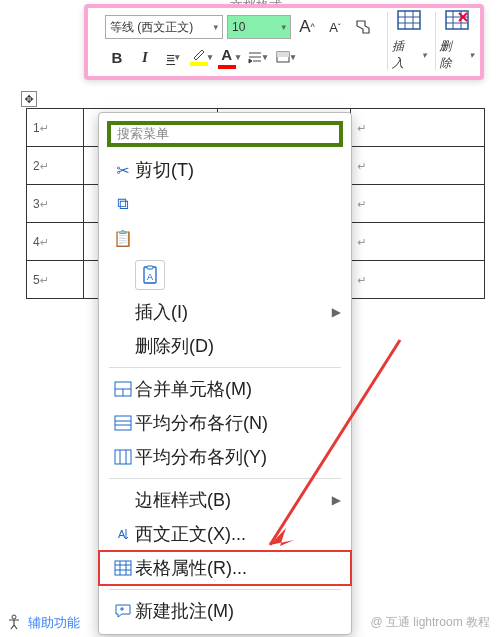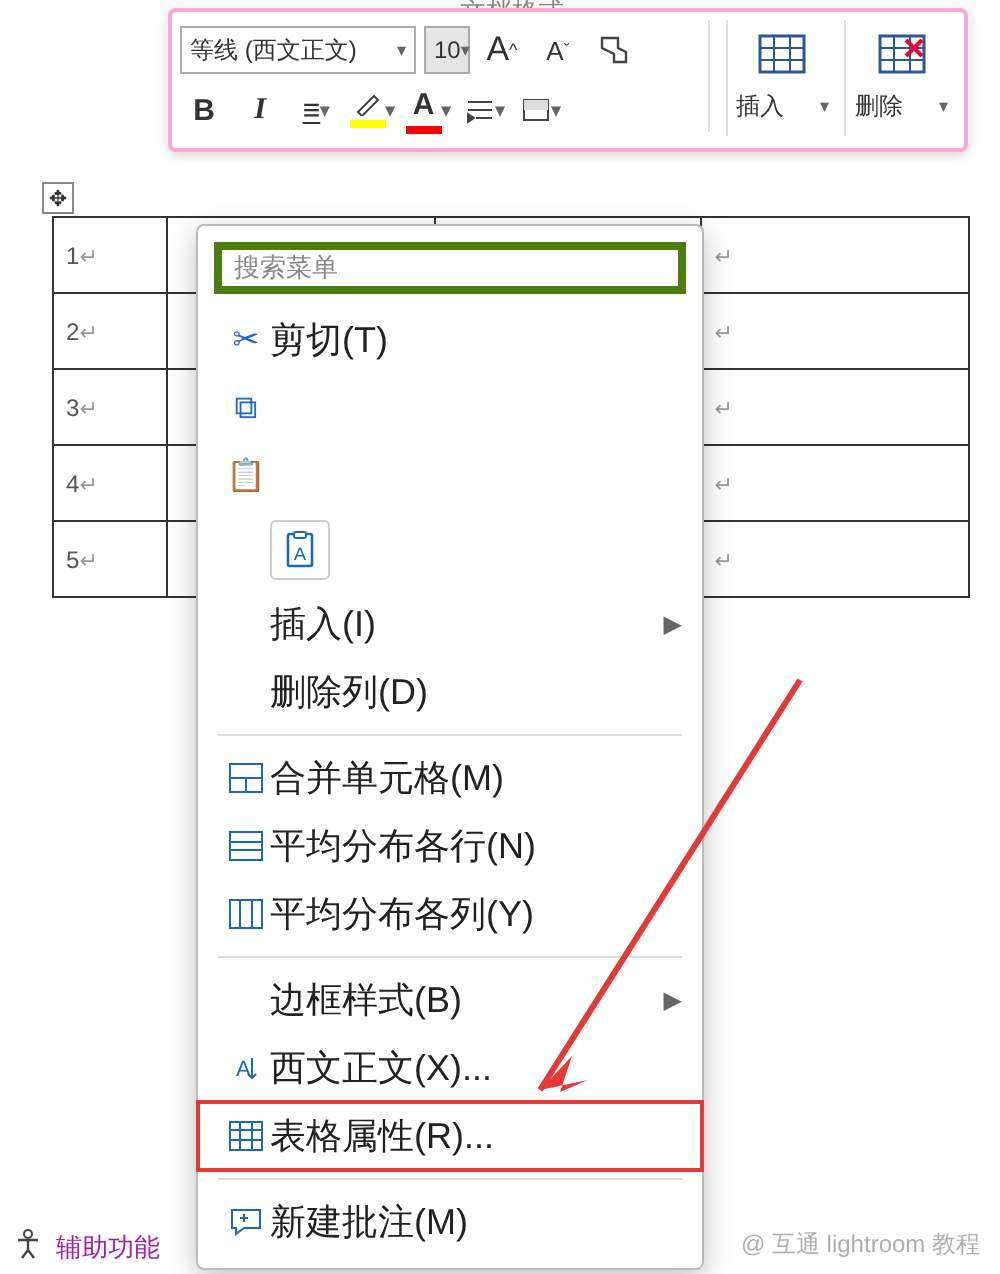--- a/index.html
+++ b/index.html
@@ -13,50 +13,50 @@
     overflow: hidden;
     position: relative;
     color: #333;
   }
   
   .ribbon {
     position: absolute;
     top: 4px; left: 84px;
     width: 400px;
     background: #fff;
-    border: 2px solid #f9a8d4;
+    border: 4px solid #f9a8d4;
     border-radius: 4px;
     box-shadow: 0 2px 6px rgba(0,0,0,0.15);
-    padding: 4px 4px;
+    padding: 4px 17px;
     z-index: 5;
   }
   .ribbon-row { display: flex; align-items: center; height: 30px; gap: 4px; }
   .font-name {
     border: 1px solid #aaa; height: 24px; width: 118px;
     font-size: 12px; padding: 0 4px; display: flex; align-items: center;
     justify-content: space-between; background: #fff;
   }
   .font-size {
-    border: 1px solid #aaa; height: 24px; width: 23px;
+    border: 1px solid #aaa; height: 24px; width: 64px;
     font-size: 12px; padding: 0 4px; display: flex; align-items: center;
-    justify-content: space-between; background: #e5e5e5;
+    justify-content: space-between; background: #86efac;
   }
   .drop-arrow { font-size: 9px; color: #666; }
   .rb-btn {
     min-width: 24px; height: 24px; display: flex;
     align-items: center; justify-content: center;
     font-size: 15px; cursor: default;
   }
   .rb-group {
     display: flex; flex-direction: column; align-items: center;
     padding: 0 4px; height: 58px; justify-content: center;
     border-left: 1px solid #ddd; margin-left: 4px;
   }
   .rb-group .ic { font-size: 22px; }
-  .rb-group .lab { font-size: 12px; margin-top: 2px; display:flex; align-items:center; gap:18px;}
+  .rb-group .lab { font-size: 12px; margin-top: 2px; display:flex; align-items:center; gap:18px;font-style:italic;}
   .rb-big { display: flex; }
   .row2 .rb-btn { font-weight: bold; }
   .highlight-sw { width:18px; height:4px; background:#ffff00; margin-top:2px;}
   .fontcolor-sw { width:18px; height:4px; background:#ff0000; margin-top:2px;}
   .stack { display:flex; flex-direction:column; align-items:center; }
   .split { display:flex; align-items:center; }
   .vsep { width:1px; height:56px; background:#ddd; margin:0 4px; }
 
   
   .table-handle {
@@ -114,21 +114,21 @@
   }
   
   .red-arrow {
     position:absolute; left:250px; top:330px;
     width:160px; height:230px; z-index:30; pointer-events:none;
   }
 
   
   .footer {
     position:absolute; left:6px; bottom:4px;
-    font-size:13px; color:#a21caf; display:flex; align-items:center; gap:6px;
+    font-size:13px; color:#3b82f6; display:flex; gap:6px;
   }
   .watermark {
     position:absolute; right:10px; bottom:6px;
     font-size:12px; color:rgba(120,120,120,0.6);
   }
   .title-fragment {
     position:absolute; left:230px; top:-3px; font-size:13px; color:#888;
   }
 </style>
 </head>

